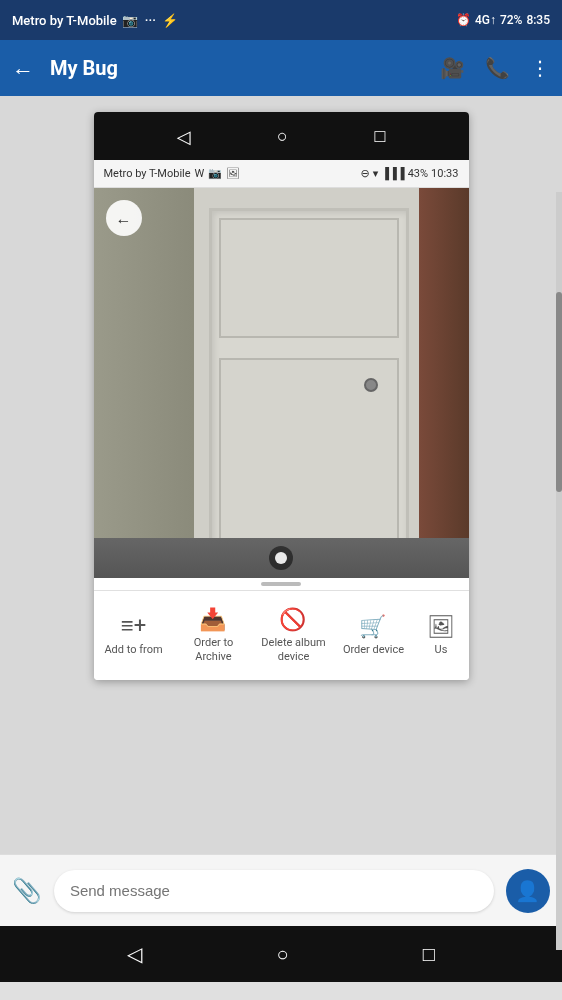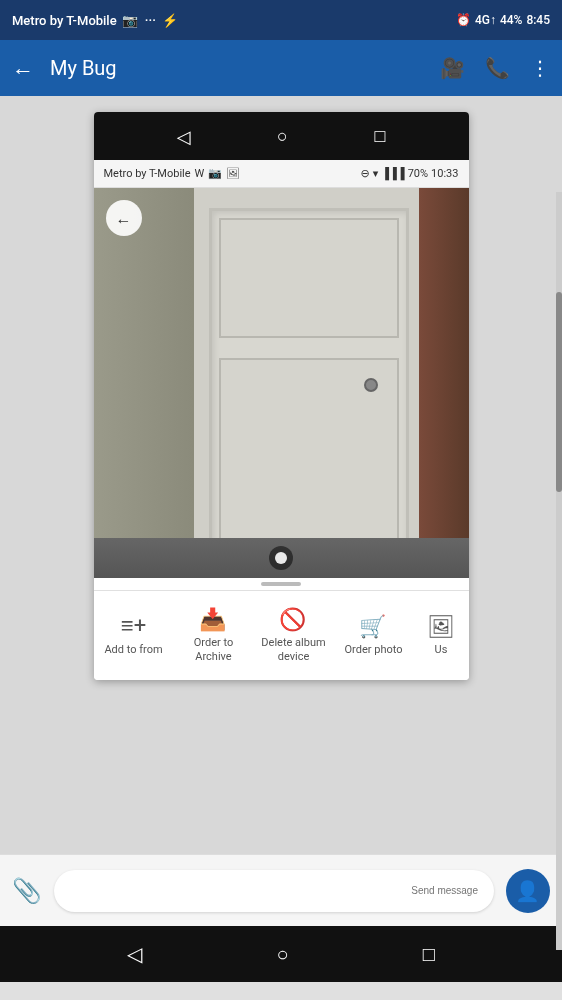--- a/index.html
+++ b/index.html
@@ -35,21 +35,21 @@
       background: #1a5da8;
       display: flex;
       align-items: center;
       padding: 0 12px;
       color: white;
       gap: 16px;
     }
     .app-bar-title {
       flex: 1;
       font-size: 20px;
-      font-weight: 400;
+      font-weight: 700;
       color: white;
     }
     .app-bar-icons {
       display: flex;
       align-items: center;
       gap: 20px;
     }
     .app-bar-icon {
       color: white;
       font-size: 20px;
@@ -280,25 +280,24 @@
       color: #666;
       cursor: pointer;
     }
     .message-input {
       flex: 1;
       height: 42px;
       border: none;
       border-radius: 21px;
       background: white;
       padding: 0 16px;
-      font-size: 10px;
+      font-size: 15px;
       color: #4c1d95;
       outline: none;
       box-shadow: 0 1px 3px rgba(0,0,0,0.15);
-      text-align: right;
     }
     .send-btn {
       width: 44px;
       height: 44px;
       background: #1a5da8;
       border-radius: 50%;
       display: flex;
       align-items: center;
       justify-content: center;
       cursor: pointer;
@@ -349,22 +348,22 @@
 <div class="status-bar">
   <div class="status-bar-left">
     <span>Metro by T-Mobile</span>
     <span>📷</span>
     <span>···</span>
     <span>⚡</span>
   </div>
   <div class="status-bar-right">
     <span>⏰</span>
     <span>4G↑</span>
-    <span>44%</span>
-    <span>8:45</span>
+    <span>72%</span>
+    <span>8:35</span>
   </div>
 </div>
 
 <div class="app-bar">
   <span style="font-size:22px; cursor:pointer;">←</span>
   <span class="app-bar-title">My Bug</span>
   <div class="app-bar-icons">
     <span class="app-bar-icon">🎥</span>
     <span class="app-bar-icon">📞</span>
     <span class="app-bar-icon">⋮</span>
@@ -389,21 +388,21 @@
       <div class="inner-status-left">
         <span>Metro by T-Mobile</span>
         <span>W</span>
         <span>📷</span>
         <span>🖼</span>
       </div>
       <div class="inner-status-right">
         <span>⊖</span>
         <span>▾</span>
         <span>▐▐▐</span>
-        <span>70%</span>
+        <span>43%</span>
         <span>10:33</span>
       </div>
     </div>
 
     <div class="photo-area">
       <div class="door-scene">
         <div class="wall-left"></div>
         <div class="door-frame-outer"></div>
         <div class="door-panel-main"></div>
         <div class="door-panel-top"></div>
@@ -438,21 +437,21 @@
         <span class="toolbar-label">Order to Archive</span>
       </div>
 
       <div class="toolbar-item">
         <span class="toolbar-icon">🚫</span>
         <span class="toolbar-label">Delete album device</span>
       </div>
 
       <div class="toolbar-item">
         <span class="toolbar-icon">🛒</span>
-        <span class="toolbar-label">Order photo</span>
+        <span class="toolbar-label">Order device</span>
       </div>
 
       <div class="toolbar-item" style="min-width:50px; overflow:hidden;">
         <span class="toolbar-icon">🖼</span>
         <span class="toolbar-label">Us</span>
       </div>
 
     </div>
 
   </div>

